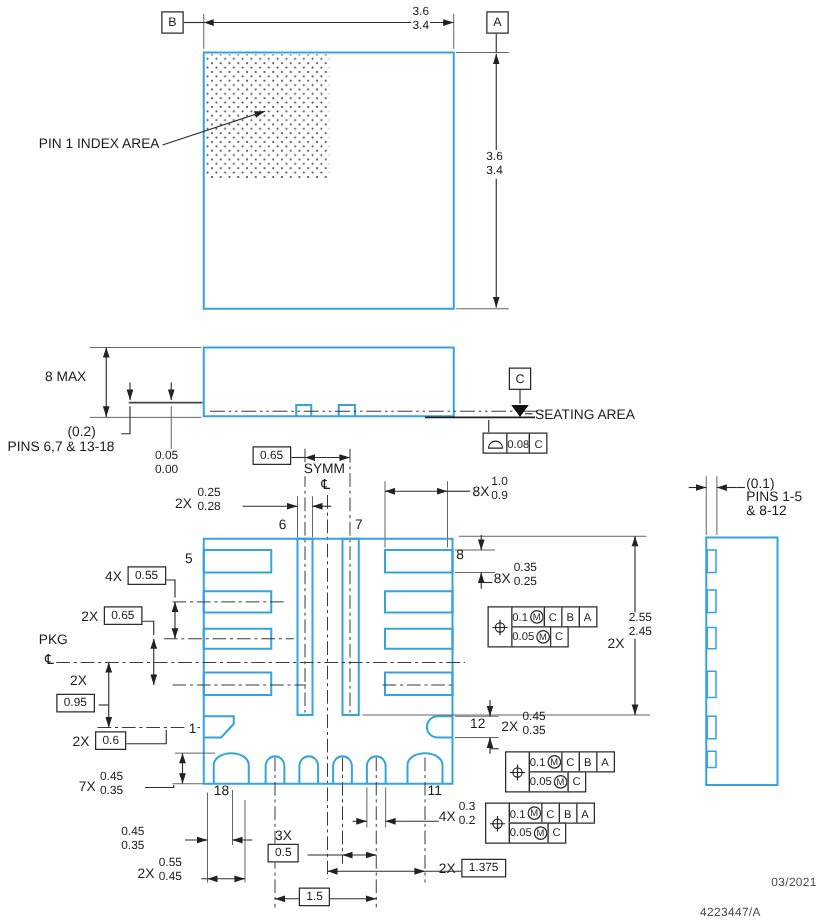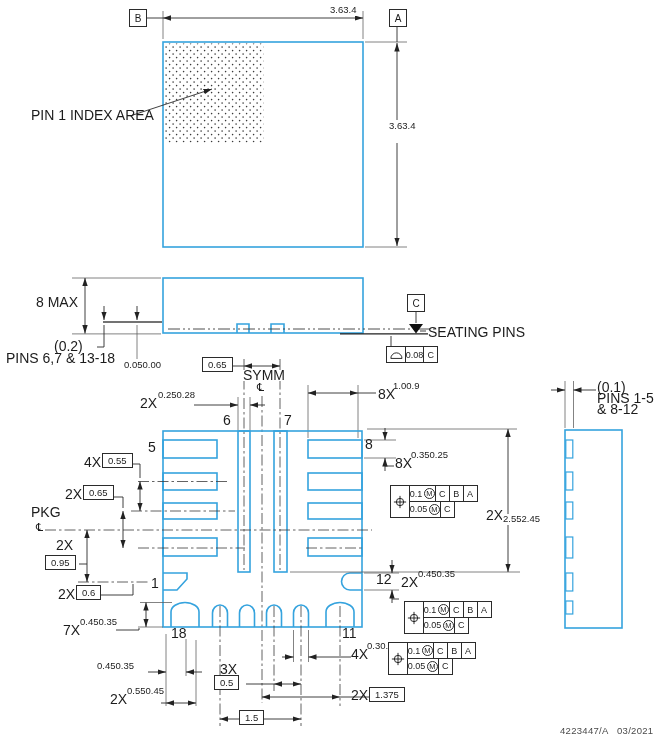--- a/index.html
+++ b/index.html
@@ -6,23 +6,23 @@
   .canvas{position:relative;width:654px;height:737px;background:#fff;overflow:hidden;
           font-family:"Liberation Sans",sans-serif;color:#1c1c1c;}
   svg.lines{position:absolute;left:0;top:0;}
   .bl{stroke:#35A3DE;stroke-width:1.6;fill:none;}
   .blt{stroke:#35A3DE;stroke-width:1.2;fill:none;}
   .dl{stroke:#2b2b2b;stroke-width:0.9;fill:none;}
   .el{stroke:#5a5a5a;stroke-width:0.75;fill:none;}
   .kl{stroke:#1f1f1f;stroke-width:1.3;fill:none;}
   .cd{stroke:#3b3b3b;stroke-width:0.8;fill:none;stroke-dasharray:11 3 2.5 3;}
   .cdd{stroke:#3b3b3b;stroke-width:0.9;fill:none;stroke-dasharray:12 3 2 3 2 3;}
-  .lab{position:absolute;font-size:14px;line-height:11px;white-space:nowrap;text-align:right;}
+  .lab{position:absolute;font-size:11px;line-height:11px;white-space:nowrap;text-align:right;}
   .wbg{background:#fff;padding:0 1px;}
-  .stack{position:absolute;display:flex;align-items:center;
+  .stack{position:absolute;display:flex;flex-direction:column;align-items:center;
          font-size:9.5px;line-height:10.5px;white-space:nowrap;}
   .dimbox{position:absolute;border:1.3px solid #2b2b2b;background:#fff;
           padding:1px 5px;font-size:9.5px;line-height:11px;white-space:nowrap;}
   .datum{position:absolute;width:16px;height:16px;border:1.3px solid #2b2b2b;background:#fff;
          display:flex;align-items:center;justify-content:center;font-size:10px;}
   .clsym{position:absolute;font-family:"DejaVu Sans",sans-serif;font-size:11px;line-height:11px;}
   .fcf{position:absolute;display:flex;font-size:9px;color:#1c1c1c;align-items:flex-start;}
   .fc{border:1.1px solid #2b2b2b;background:#fff;min-width:13px;height:15px;
       display:flex;align-items:center;justify-content:center;padding:0 0;margin-left:-1.1px;}
   .fcf .symcell{height:31px;width:18px;}
@@ -221,21 +221,21 @@
 <div class="lab" style="left:36px;top:297px">8 MAX</div>
 <div class="lab" style="left:54px;top:341px">(0.2)</div>
 <div class="lab" style="left:6px;top:353px">PINS 6,7 &amp; 13-18</div>
 <div class="stack" style="left:124px;top:360px">
   <span>0.05</span>
   <span>0.00</span>
 </div>
 <div class="datum" style="left:407px;top:294px">
       <span>C</span>
     </div>
-<div class="lab" style="left:428px;top:327px">SEATING PINS</div>
+<div class="lab" style="left:428px;top:327px">SEATING AREA</div>
 
 <div class="fcf" style="left:387px;top:346px">
   <div class="fc symcell" style="height:15px;width:18px">
     <svg width="14" height="12" viewBox="0 0 16 14">
           <path d="M2,11 A6.5,6.5 0 0 1 15,11 Z" stroke="#222" fill="none" stroke-width="1.1"></path>
         </svg>
   </div>
   <div class="fc">0.08</div>
   <div class="fc">C</div>
 </div>
@@ -290,21 +290,21 @@
       <div class="fc">
             <span>0.05</span>
             <span class="mc">M</span>
           </div>
       <div class="fc">C</div>
     </div>
   </div>
 </div>
 
 <div class="lab wbg" style="left:485px;top:510px">2X</div>
-<div class="stack wbg" style="left:502px;top:514px">
+<div class="stack wbg" style="left:502px;top:490px">
   <span>2.55</span>
   <span>2.45</span>
 </div>
 
 <div class="lab" style="left:84px;top:457px">4X</div>
 <div class="dimbox" style="left:102px;top:453px">0.55</div>
 <div class="lab" style="left:65px;top:489px">2X</div>
 <div class="dimbox" style="left:83px;top:485px">0.65</div>
 <div class="lab" style="left:31px;top:507px">PKG</div>
 <div class="clsym" style="left:36px;top:522px">℄</div>
@@ -407,15 +407,15 @@
 <div class="lab" style="left:351px;top:690px">2X</div>
 <div class="dimbox" style="left:369px;top:687px">1.375</div>
 <div class="lab wbg" style="left:170px;top:628px">18</div>
 <div class="lab wbg" style="left:341px;top:628px">11</div>
 
 <div class="lab" style="left:597px;top:382px">(0.1)</div>
 <div class="lab" style="left:597px;top:393px">PINS 1-5</div>
 <div class="lab" style="left:597px;top:404px">&amp; 8-12</div>
 
 <div class="foot" style="left:560px;top:725px">4223447/A</div>
-<div class="foot" style="left:617px;top:725px">03/2021</div>
+<div class="foot" style="left:617px;top:701px">03/2021</div>
 
 </div>
 
 </body></html>

